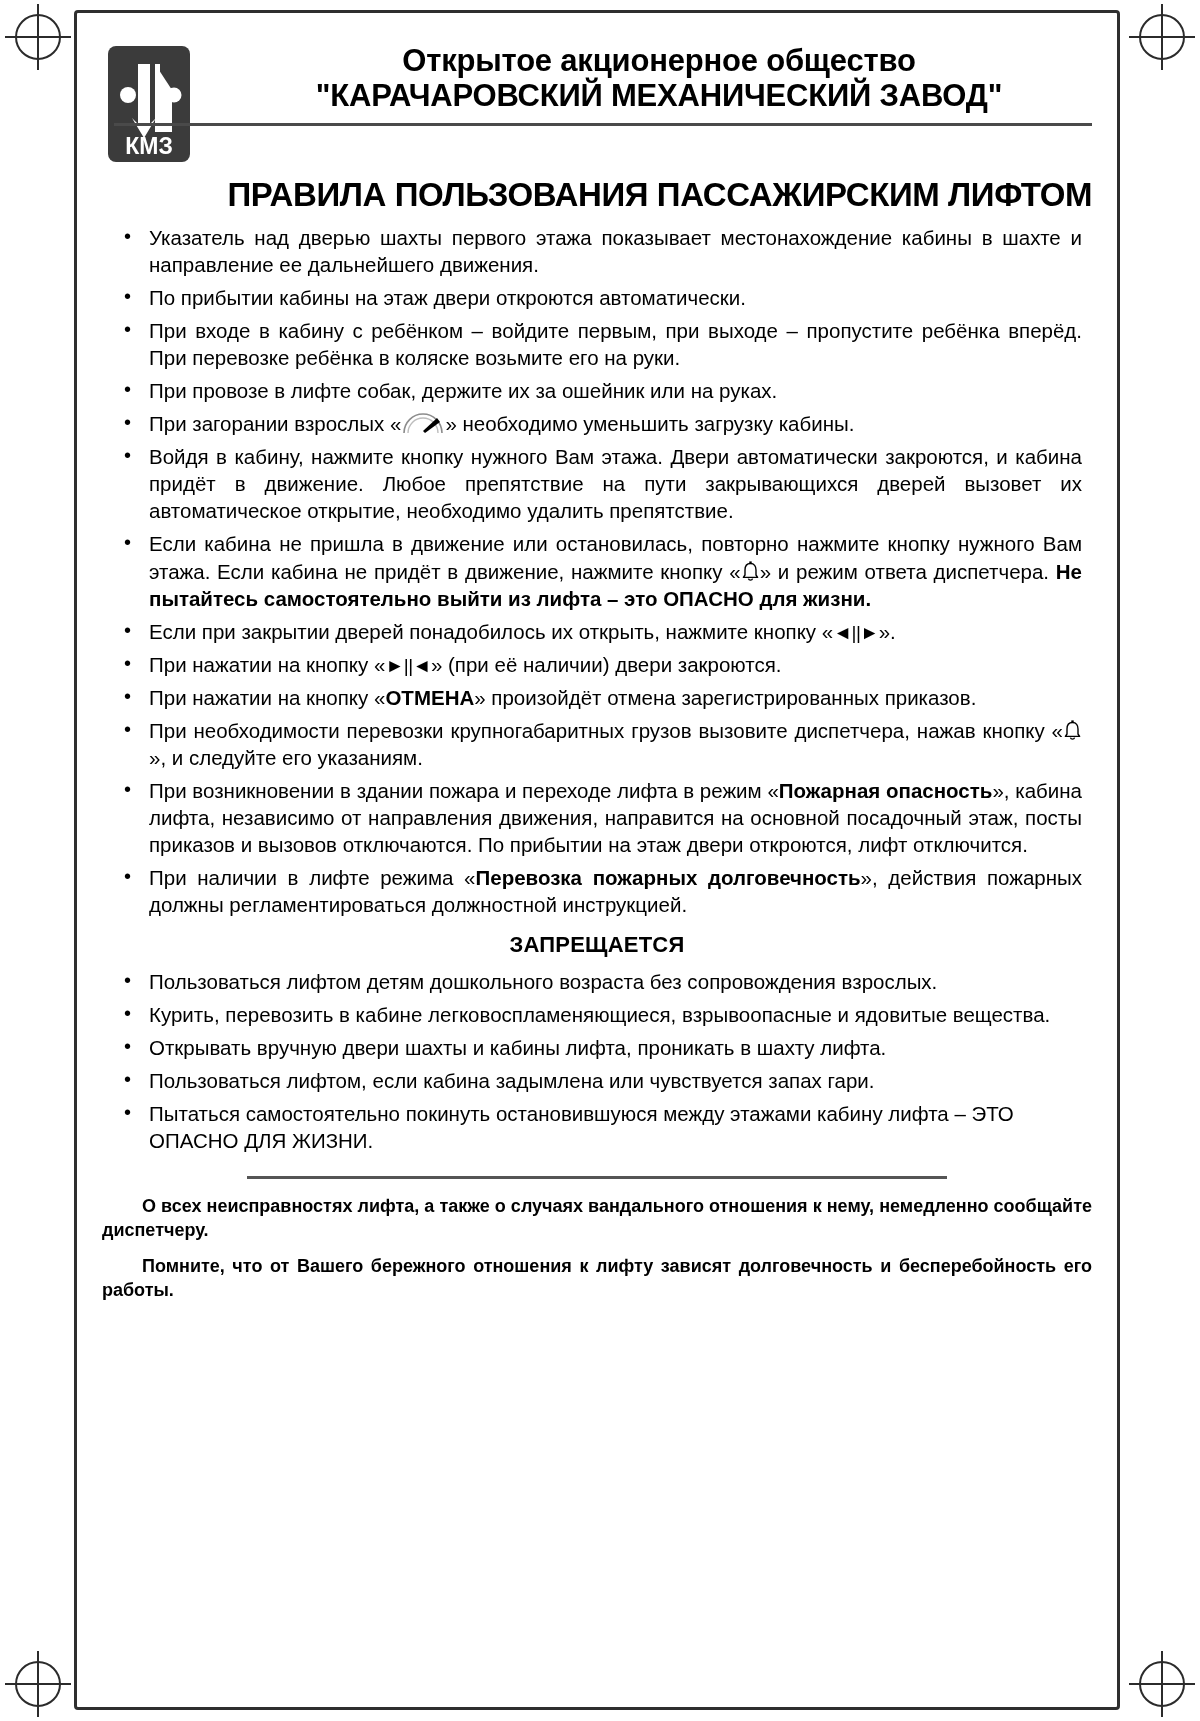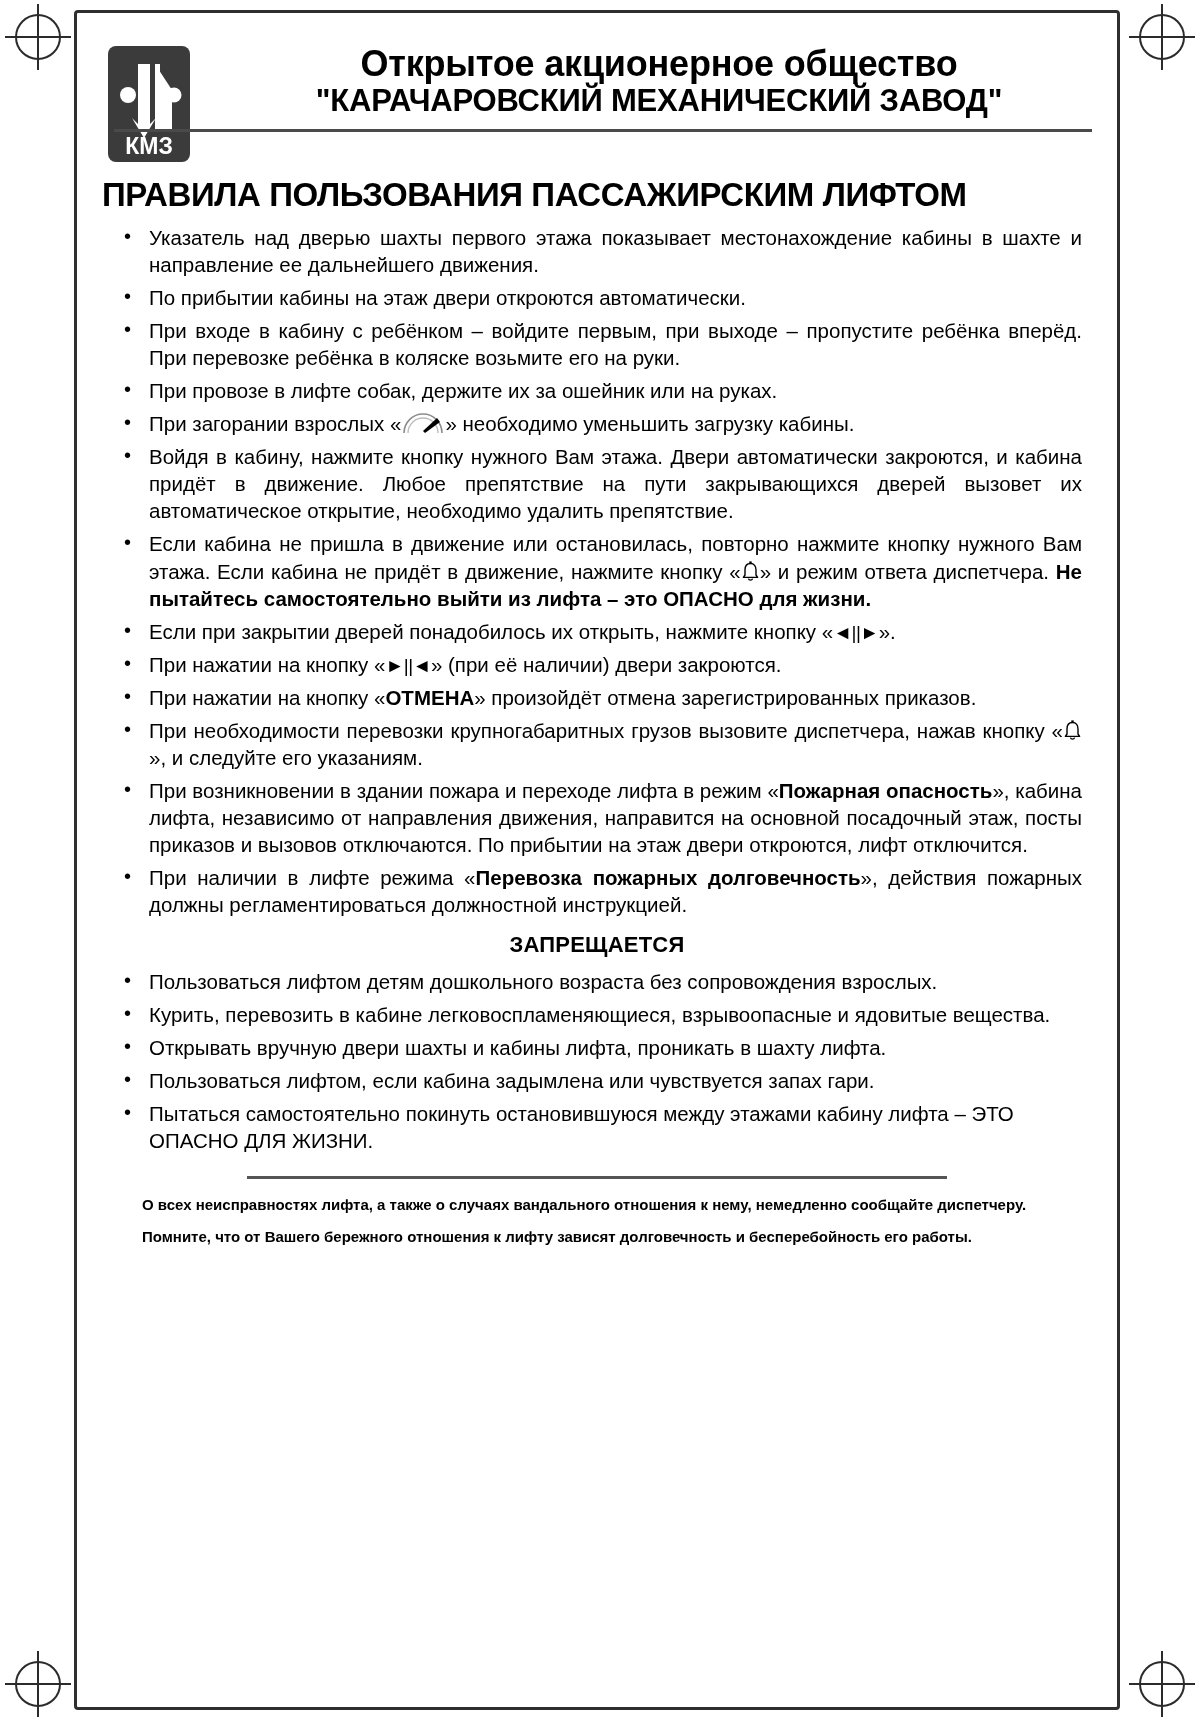--- a/index.html
+++ b/index.html
@@ -75,21 +75,21 @@
     height: 116px;
     margin-left: 6px;
     margin-top: 14px;
   }
   .org {
     flex: 1 1 auto;
     text-align: center;
     padding-top: 12px;
   }
   .org-line1 {
-    font-size: 36px;
+    font-size: 31px;
     font-weight: bold;
     line-height: 1.12;
     letter-spacing: -0.2px;
   }
   .org-line2 {
     font-size: 31px;
     font-weight: bold;
     line-height: 1.12;
     letter-spacing: -0.2px;
   }
@@ -98,21 +98,21 @@
     background: #4a4a4a;
     margin: 8px 0 0 0;
   }
   .rule-under-head {
     margin-top: 10px;
     margin-left: -112px;
   }
 
   
   .doc-title {
-    text-align: left;
+    text-align: right;
     font-size: 33px;
     font-weight: bold;
     letter-spacing: -0.4px;
     margin: 14px 0 10px 0;
   }
 
   
   ul.rules {
     list-style: none;
     margin: 0;
@@ -148,21 +148,21 @@
   }
 
   
   .rule-bottom {
     width: 700px;
     height: 3px;
     background: #555;
     margin: 22px auto 16px auto;
   }
   .closing {
-    font-size: 15px;
+    font-size: 18px;
     line-height: 1.33;
     font-weight: bold;
     text-align: justify;
     text-justify: inter-word;
     text-indent: 40px;
     margin-bottom: 12px;
   }
 
   
   .icn {

